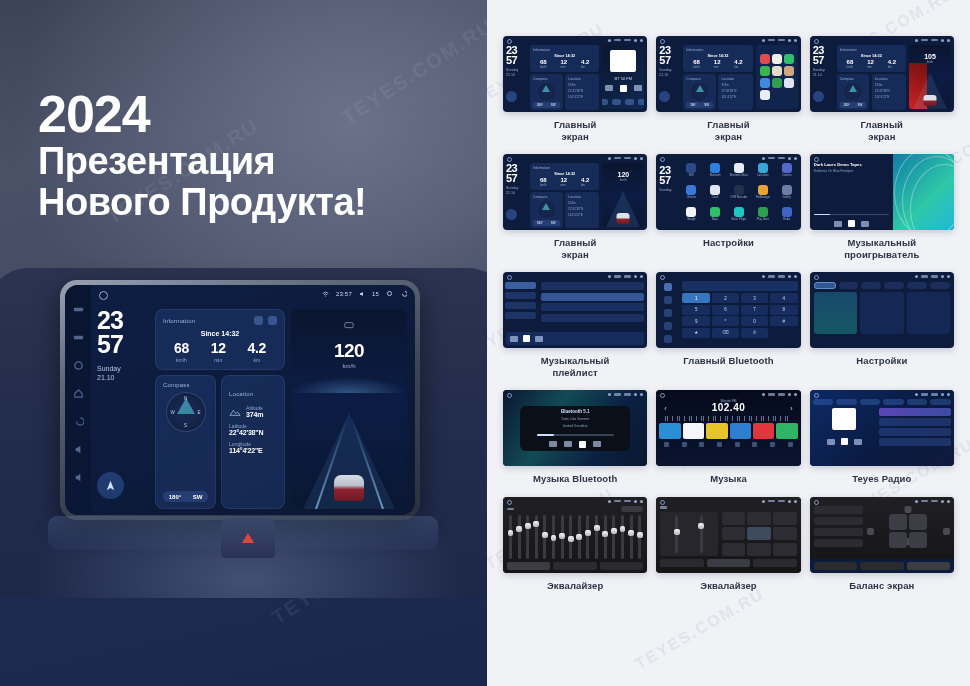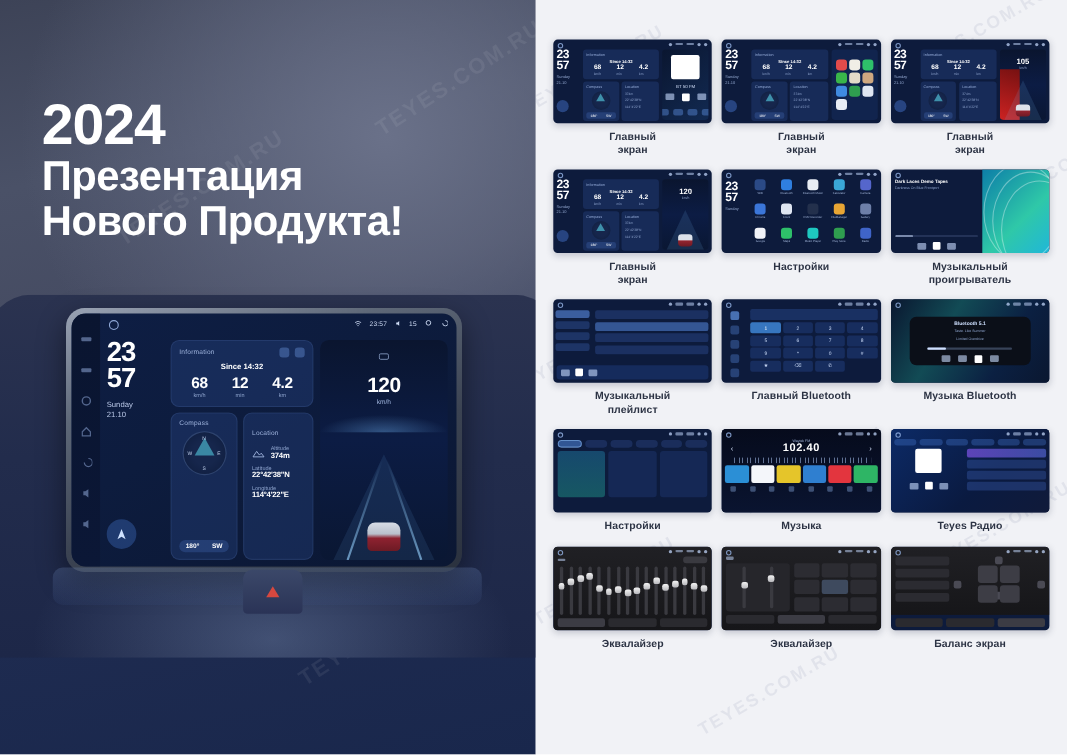--- a/index.html
+++ b/index.html
@@ -1071,69 +1071,69 @@
         <div class="cell">
           <div class="thumb">
             <div class="t-home"></div>
   <div class="t-status">
     <span class="t-dot"></span>
     <span class="t-dash"></span>
     <span class="t-dash"></span>
     <span class="t-dot"></span>
     <span class="t-dot"></span>
   </div>
-            <div class="t-bt" style="height:100%">
-      <div class="t-bt-card">
-        <div class="t-bt-title">Bluetooth 5.1</div>
-        <div class="t-bt-sub">Taste. Like Summer</div>
-        <div class="t-bt-sub">Limited Overdrive</div>
-        <div class="t-mp-bar" style="width:70%;margin-top:3px">
-                  <i></i>
-                </div>
-        <div class="t-bt-ctrl">
-          <span class="t-cbtn"></span>
-          <span class="t-cbtn"></span>
-          <span class="t-cbtn sq"></span>
-          <span class="t-cbtn"></span>
-                </div>
-      </div>
-            </div>
-          </div>
-          <div class="caption">
-            <div>Музыка Bluetooth</div>
-          </div>
-        </div>
-        <div class="cell">
-          <div class="thumb">
-            <div class="t-home"></div>
-  <div class="t-status">
-    <span class="t-dot"></span>
-    <span class="t-dash"></span>
-    <span class="t-dash"></span>
-    <span class="t-dot"></span>
-    <span class="t-dot"></span>
-  </div>
             <div class="t-set">
       <div class="t-set-tabs">
                 <div class="t-set-tab on"></div>
                 <div class="t-set-tab"></div>
                 <div class="t-set-tab"></div>
                 <div class="t-set-tab"></div>
                 <div class="t-set-tab"></div>
                 <div class="t-set-tab"></div>
               </div>
       <div class="t-set-cards">
                 <div class="t-set-card on"></div>
                 <div class="t-set-card"></div>
                 <div class="t-set-card"></div>
               </div>
             </div>
           </div>
           <div class="caption">
             <div>Настройки</div>
+          </div>
+        </div>
+        <div class="cell">
+          <div class="thumb">
+            <div class="t-home"></div>
+  <div class="t-status">
+    <span class="t-dot"></span>
+    <span class="t-dash"></span>
+    <span class="t-dash"></span>
+    <span class="t-dot"></span>
+    <span class="t-dot"></span>
+  </div>
+            <div class="t-bt" style="height:100%">
+      <div class="t-bt-card">
+        <div class="t-bt-title">Bluetooth 5.1</div>
+        <div class="t-bt-sub">Taste. Like Summer</div>
+        <div class="t-bt-sub">Limited Overdrive</div>
+        <div class="t-mp-bar" style="width:70%;margin-top:3px">
+                  <i></i>
+                </div>
+        <div class="t-bt-ctrl">
+          <span class="t-cbtn"></span>
+          <span class="t-cbtn"></span>
+          <span class="t-cbtn sq"></span>
+          <span class="t-cbtn"></span>
+                </div>
+      </div>
+            </div>
+          </div>
+          <div class="caption">
+            <div>Музыка Bluetooth</div>
           </div>
         </div>
         <div class="cell">
           <div class="thumb">
             <div class="t-home"></div>
   <div class="t-status">
     <span class="t-dot"></span>
     <span class="t-dash"></span>
     <span class="t-dash"></span>
     <span class="t-dot"></span>

